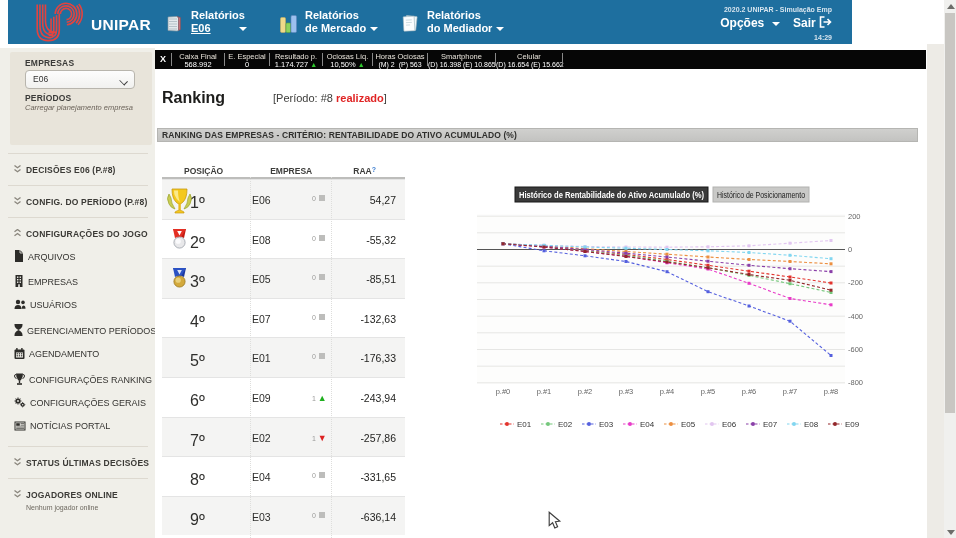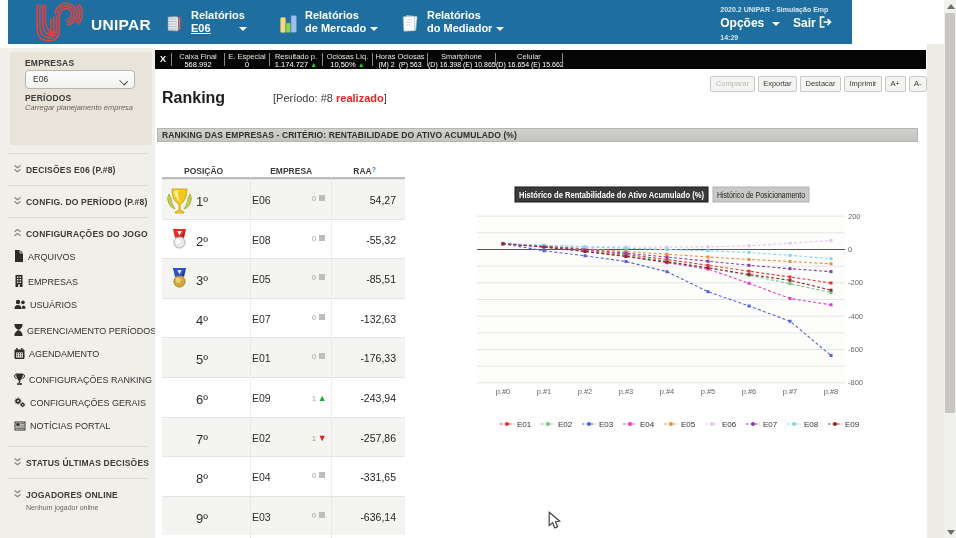--- a/index.html
+++ b/index.html
@@ -10,21 +10,21 @@
   #topbar { position:absolute; left:0; top:0; width:844px; height:44px; background:#1e6f9f;margin-left:8px; }
   #logo { position:absolute; left:28px; top:2px; }
   #logoname { position:absolute; left:83px; top:16px; color:#fff; font-weight:bold; font-size:15.5px; letter-spacing:0.3px; }
   .navitem { position:absolute; top:9px; color:#fff; font-weight:bold; font-size:11px; line-height:13px; }
   .navitem .ic { position:absolute; left:0; top:6px; }
   .navitem .txt { margin-left:25px; }
   .caret { display:inline-block; width:0; height:0; border-left:4px solid transparent; border-right:4px solid transparent; border-top:4px solid #fff; vertical-align:middle; margin-left:4px; }
   #nav1 { left:158px; }
   #nav2 { left:272px; }
   #nav3 { left:394px; }
-  #topright { position:absolute; right:20px; top:6px; color:#fff; }
+  #topright { position:absolute; right:20px; top:6px; text-align:right; color:#fff; }
   #session { font-size:7px; color:#d6e4ee; font-weight:bold; }
   #opline { font-size:12px; font-weight:bold; margin-top:3px; }
   #clock { font-size:7px; font-weight:bold; margin-top:4px; color:#d6e4ee; }
 
   
   #sidebar { position:absolute; left:0; top:48px; width:155px; height:494px; background:#f0efe9; }
   #sidepanel { position:absolute; left:10px; top:4px; width:142px; height:93px; background:#e8e4da; border-radius:2px; padding:6px 0 0 15px; }
   .sidelabel { font-size:8.5px; font-weight:bold; color:#3a3a38; letter-spacing:0.2px; }
   .sideselect { width:110px; height:19px; margin:2px 0 3.5px 0; background:linear-gradient(#fdfdfd,#f1f1ef); border:1px solid #b8b5ad; border-radius:4px; font-size:8.5px; color:#333; position:relative; line-height:17px; padding-left:7px; }
   .sideselect .sv { display:block; }
@@ -53,21 +53,21 @@
   #rksub { position:absolute; left:84px; top:48px; font-size:11px; color:#3c3c3a;padding-left:34px; }
   #rksub b.red { color:#e02424; }
   #greybar { position:absolute; left:2px; top:83.5px; width:761px; height:14px; background:linear-gradient(#d0d0ce,#c3c3c1); border:1px solid #b5b5b2; font-size:8.5px; font-weight:bold; color:#2f2f2d; line-height:12px; padding-left:4px; letter-spacing:0.1px; }
 
   
   #rtable { position:absolute; left:7px; top:117px; width:243px; }
   .thead { height:16px; font-size:8.5px; font-weight:bold; color:#3d3d3b; line-height:17px; }
   .trow { height:39.6px; position:relative; border-top:1px solid #e4e4e4; }
   .trow.alt { background:#f4f4f3; }
   .hq { color:#3f7fd0; font-size:7px; vertical-align:2px; }
-  .pos { position:absolute; left:34px; top:14px; font-size:13px; color:#2e2e2c; }
+  .pos { position:absolute; left:28px; top:14px; font-size:16px; color:#2e2e2c; }
   .emp { position:absolute; left:90px; top:14px; font-size:10.5px; color:#2e2e2c; }
   .chg { position:absolute; left:150px; top:15px; font-size:7px; color:#9a9a98; }
   .chg .sq { display:inline-block; width:6px; height:6px; background:#bdbdbb; margin-left:3px; }
   .chg .ga { color:#1faf1f; font-size:9px; }
   .chg .ra { color:#dd2222; font-size:9px; }
   .raa { position:absolute; right:9px; top:14px; font-size:10.5px; color:#242422; }
   .medal { position:absolute; left:3px; top:6px; }
 
   
   #chart { position:absolute; left:263px; top:126px; width:502px; height:330px; }
@@ -265,23 +265,20 @@
       <div class="seg" style="width:67px">
           <div class="lbl">Smartphone</div>
           <div class="val" style="font-size:7px">(D) 16.398 (E) 10.865</div>
         </div>
         <div class="bar"></div>
       <div class="seg" style="width:66px">
           <div class="lbl">Celular</div>
           <div class="val" style="font-size:7px">(D) 16.654 (E) 15.662</div>
         </div>
         <div class="bar"></div>
-    </div>
-    <div id="btnrow">
-      <span class="btn dis">Comparar</span><span class="btn">Exportar</span><span class="btn">Destacar</span><span class="btn">Imprimir</span><span class="btn">A+</span><span class="btn">A-</span>
     </div>
     <div id="rktitle">Ranking</div>
     <div id="rksub">[Período: #8 <b class="red">realizado</b>]</div>
     <div id="greybar">RANKING DAS EMPRESAS - CRITÉRIO: RENTABILIDADE DO ATIVO ACUMULADO (%)</div>
     <div id="rtable">
       <div style="position:absolute;left:88px;top:16px;width:0;height:367px;border-left:1px dotted #dededc;z-index:5"></div>
       <div style="position:absolute;left:169px;top:16px;width:0;height:367px;border-left:1px dotted #dededc;z-index:5"></div>
       <div class="thead"><span style="margin-left:22px">POSIÇÃO</span><span style="margin-left:47px">EMPRESA</span><span style="margin-left:41px">RAA</span><span class="hq">?</span></div>
       <div style="border-top:2px solid #bdbdbb"></div>
       <div class="trow alt">

